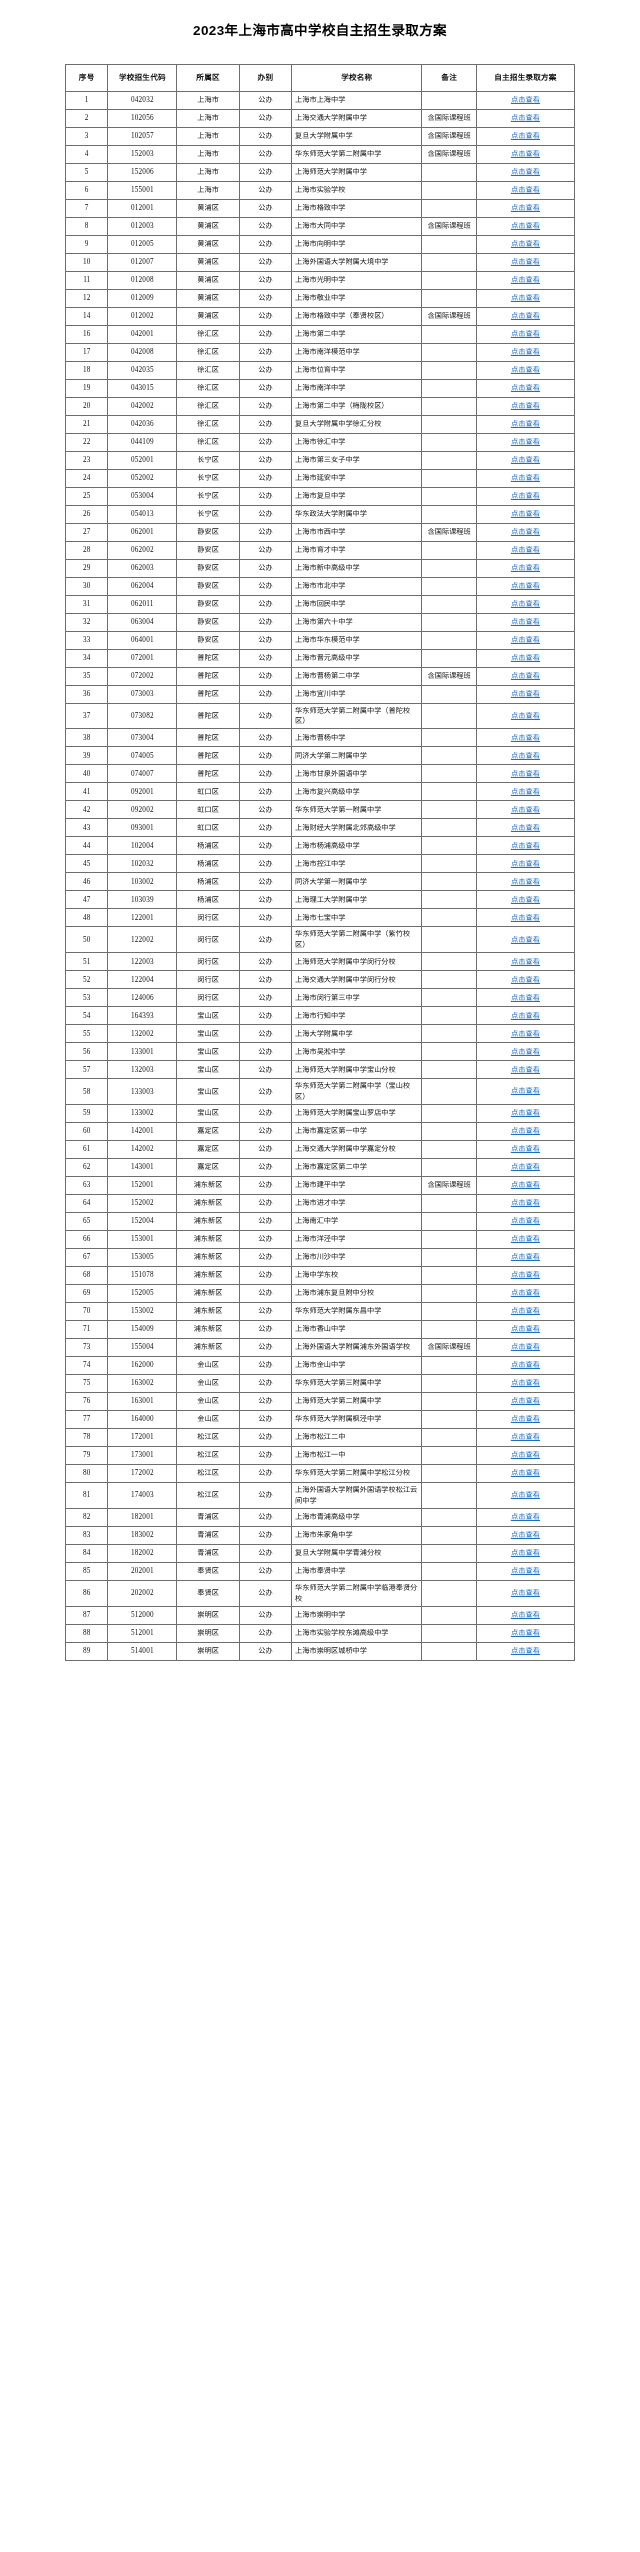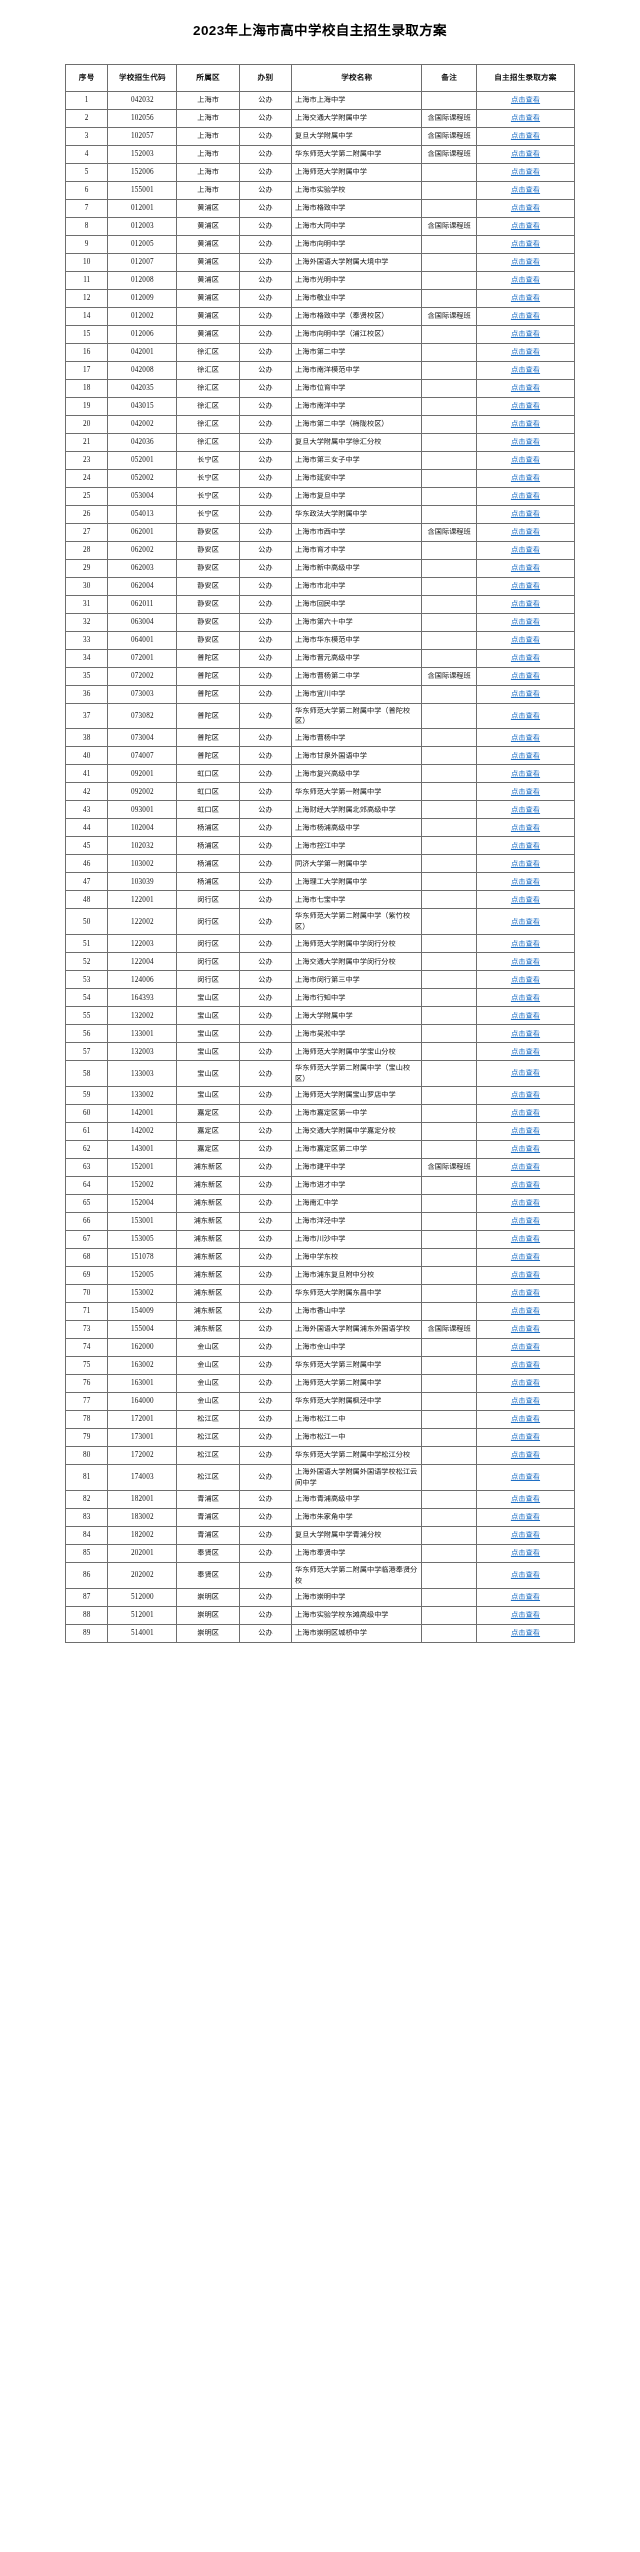--- a/index.html
+++ b/index.html
@@ -263,29 +263,20 @@
           <tr>
             <td class="idx">14</td>
             <td class="code">012002</td>
             <td class="dist">黄浦区</td>
             <td class="type">公办</td>
             <td class="name nowrapcjk">上海市格致中学（奉贤校区）</td>
             <td class="note">含国际课程班</td>
             <td class="link"><a href="#" style="color: rgb(31, 111, 196);">点击查看</a></td>
           </tr>
           <tr>
-            <td class="idx">15</td>
-            <td class="code">012006</td>
-            <td class="dist">黄浦区</td>
-            <td class="type">公办</td>
-            <td class="name nowrapcjk">上海市向明中学（浦江校区）</td>
-            <td class="note"></td>
-            <td class="link"><a href="#" style="color: rgb(31, 111, 196);">点击查看</a></td>
-          </tr>
-          <tr>
             <td class="idx">16</td>
             <td class="code">042001</td>
             <td class="dist">徐汇区</td>
             <td class="type">公办</td>
             <td class="name nowrapcjk">上海市第二中学</td>
             <td class="note"></td>
             <td class="link"><a href="#" style="color: rgb(31, 111, 196);">点击查看</a></td>
           </tr>
           <tr>
             <td class="idx">17</td>
@@ -326,20 +317,29 @@
           <tr>
             <td class="idx">21</td>
             <td class="code">042036</td>
             <td class="dist">徐汇区</td>
             <td class="type">公办</td>
             <td class="name nowrapcjk">复旦大学附属中学徐汇分校</td>
             <td class="note"></td>
             <td class="link"><a href="#" style="color: rgb(31, 111, 196);">点击查看</a></td>
           </tr>
           <tr>
+            <td class="idx">22</td>
+            <td class="code">044109</td>
+            <td class="dist">徐汇区</td>
+            <td class="type">公办</td>
+            <td class="name nowrapcjk">上海市徐汇中学</td>
+            <td class="note"></td>
+            <td class="link"><a href="#" style="color: rgb(31, 111, 196);">点击查看</a></td>
+          </tr>
+          <tr>
             <td class="idx">23</td>
             <td class="code">052001</td>
             <td class="dist">长宁区</td>
             <td class="type">公办</td>
             <td class="name nowrapcjk">上海市第三女子中学</td>
             <td class="note"></td>
             <td class="link"><a href="#" style="color: rgb(31, 111, 196);">点击查看</a></td>
           </tr>
           <tr>
             <td class="idx">24</td>
@@ -466,20 +466,29 @@
             <td class="name nowrapcjk">华东师范大学第二附属中学（普陀校区）</td>
             <td class="note"></td>
             <td class="link"><a href="#" style="color: rgb(31, 111, 196);">点击查看</a></td>
           </tr>
           <tr>
             <td class="idx">38</td>
             <td class="code">073004</td>
             <td class="dist">普陀区</td>
             <td class="type">公办</td>
             <td class="name nowrapcjk">上海市曹杨中学</td>
+            <td class="note"></td>
+            <td class="link"><a href="#" style="color: rgb(31, 111, 196);">点击查看</a></td>
+          </tr>
+          <tr>
+            <td class="idx">39</td>
+            <td class="code">074005</td>
+            <td class="dist">普陀区</td>
+            <td class="type">公办</td>
+            <td class="name nowrapcjk">同济大学第二附属中学</td>
             <td class="note"></td>
             <td class="link"><a href="#" style="color: rgb(31, 111, 196);">点击查看</a></td>
           </tr>
           <tr>
             <td class="idx">40</td>
             <td class="code">074007</td>
             <td class="dist">普陀区</td>
             <td class="type">公办</td>
             <td class="name nowrapcjk">上海市甘泉外国语中学</td>
             <td class="note"></td>

